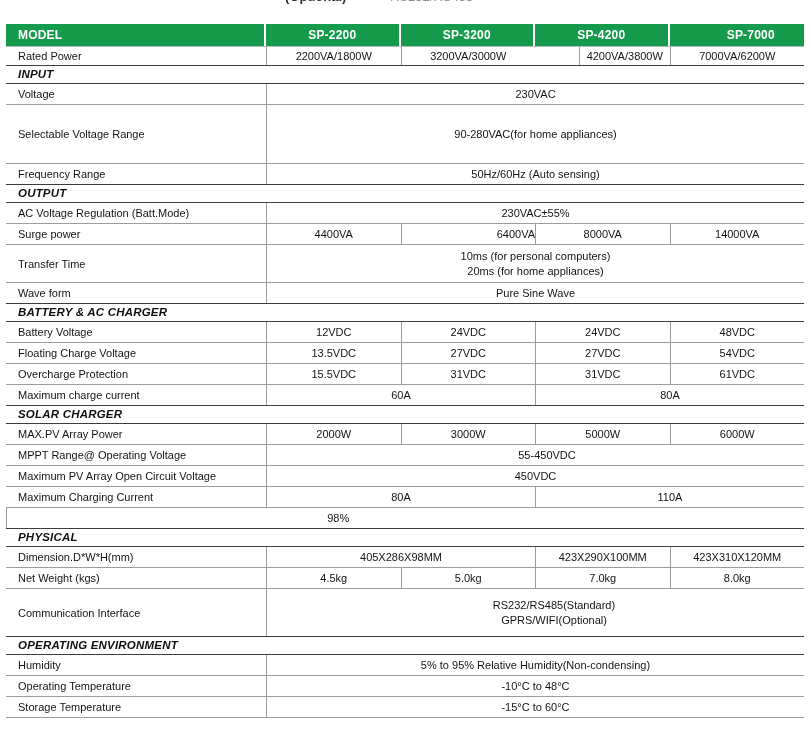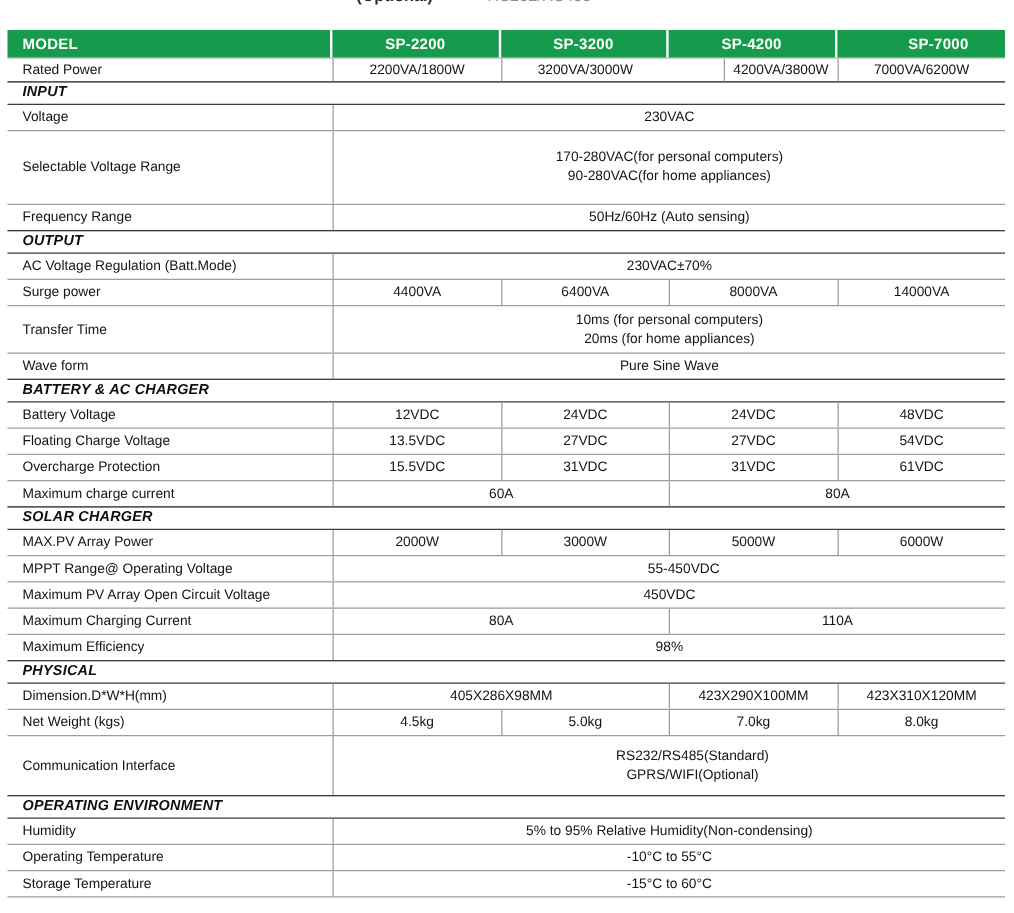--- a/index.html
+++ b/index.html
@@ -135,43 +135,42 @@
       <div class="section-row">INPUT</div>
       <div class="spec-row">
         <div class="label-cell">Voltage</div>
         <div class="value-cell" style="grid-column: span 4;">
           <div>230VAC</div>
         </div>
       </div>
       <div class="spec-row" style="height: 58px;">
         <div class="label-cell">Selectable Voltage Range</div>
         <div class="value-cell" style="grid-column: span 4;">
-          <div>170-280VAC(for personal computers)</div>
           <div>90-280VAC(for home appliances)</div>
         </div>
       </div>
       <div class="spec-row">
         <div class="label-cell">Frequency Range</div>
         <div class="value-cell" style="grid-column: span 4;">
           <div>50Hz/60Hz (Auto sensing)</div>
         </div>
       </div>
       <div class="section-row">OUTPUT</div>
       <div class="spec-row">
         <div class="label-cell">AC Voltage Regulation (Batt.Mode)</div>
         <div class="value-cell" style="grid-column: span 4;">
-          <div>230VAC±70%</div>
+          <div>230VAC±55%</div>
         </div>
       </div>
       <div class="spec-row">
         <div class="label-cell">Surge power</div>
         <div class="value-cell" style="grid-column: span 1;">
           <div>4400VA</div>
         </div>
-        <div class="value-cell" style="grid-column: span 1;">
+        <div class="value-cell" style="grid-column: span 1; align-items: flex-end;">
           <div>6400VA</div>
         </div>
         <div class="value-cell" style="grid-column: span 1;">
           <div>8000VA</div>
         </div>
         <div class="value-cell" style="grid-column: span 1;">
           <div>14000VA</div>
         </div>
       </div>
       <div class="spec-row" style="height: 37px;">
@@ -273,21 +272,20 @@
       <div class="spec-row">
         <div class="label-cell">Maximum Charging Current</div>
         <div class="value-cell" style="grid-column: span 2;">
           <div>80A</div>
         </div>
         <div class="value-cell" style="grid-column: span 2;">
           <div>110A</div>
         </div>
       </div>
       <div class="spec-row">
-        <div class="label-cell">Maximum Efficiency</div>
         <div class="value-cell" style="grid-column: span 4;">
           <div>98%</div>
         </div>
       </div>
       <div class="section-row">PHYSICAL</div>
       <div class="spec-row">
         <div class="label-cell">Dimension.D*W*H(mm)</div>
         <div class="value-cell" style="grid-column: span 2;">
           <div>405X286X98MM</div>
         </div>
@@ -323,21 +321,21 @@
       <div class="section-row">OPERATING ENVIRONMENT</div>
       <div class="spec-row">
         <div class="label-cell">Humidity</div>
         <div class="value-cell" style="grid-column: span 4;">
           <div>5% to 95% Relative Humidity(Non-condensing)</div>
         </div>
       </div>
       <div class="spec-row">
         <div class="label-cell">Operating Temperature</div>
         <div class="value-cell" style="grid-column: span 4;">
-          <div>-10°C to 55°C</div>
+          <div>-10°C to 48°C</div>
         </div>
       </div>
       <div class="spec-row">
         <div class="label-cell">Storage Temperature</div>
         <div class="value-cell" style="grid-column: span 4;">
           <div>-15°C to 60°C</div>
         </div>
       </div>
     </div>
 </div>

